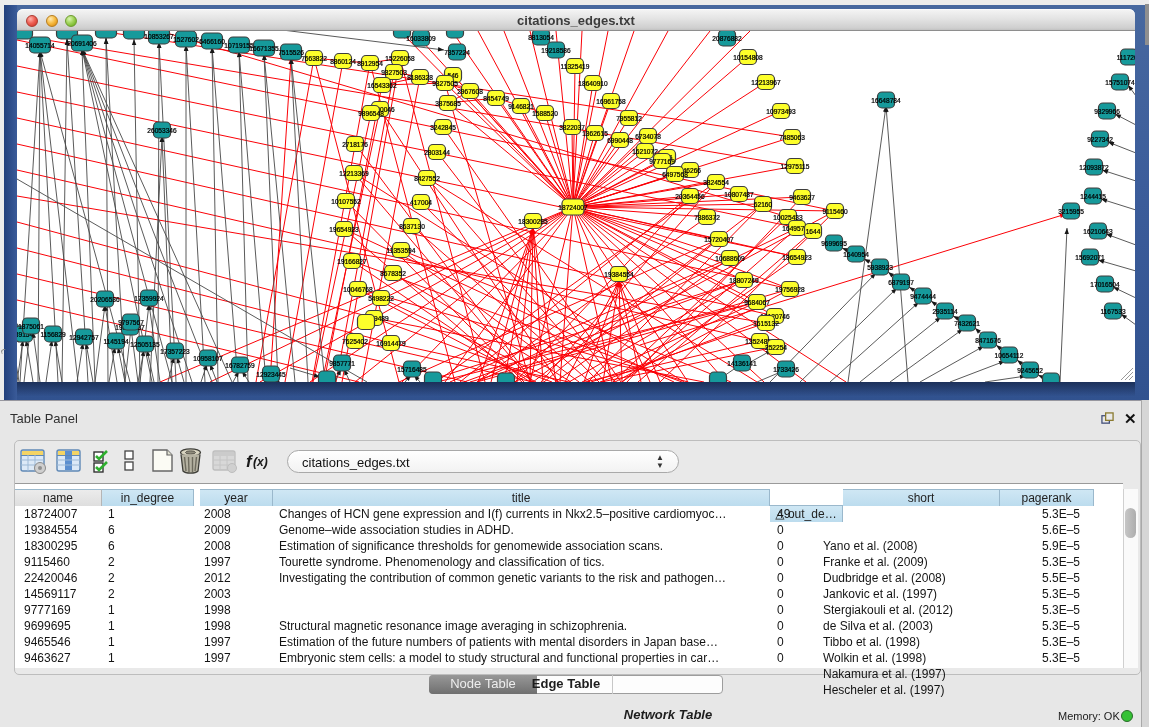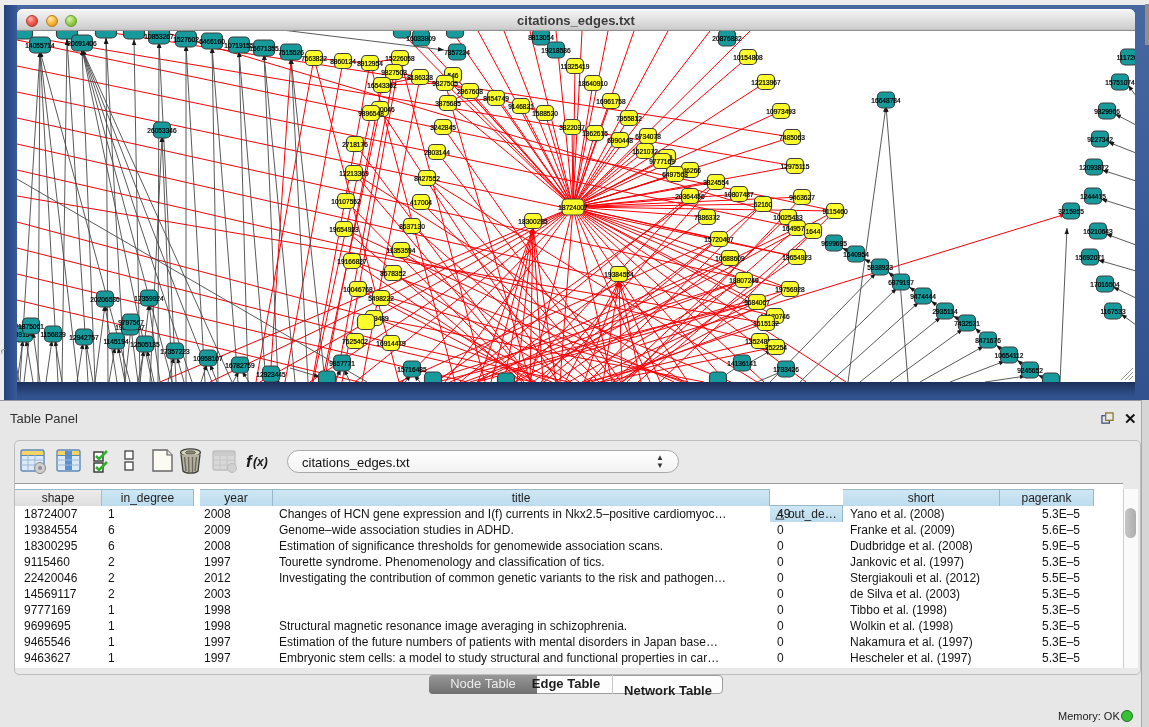--- a/index.html
+++ b/index.html
@@ -35,21 +35,21 @@
 #thead { position:absolute; left:15px; top:489px; width:1108px; height:17px; }
 .th { position:absolute; top:0; height:17px; background:linear-gradient(180deg,#cfe7f4,#bcdcee); border-right:1px solid #9ab8cc; border-top:1px solid #9ab8cc; font-size:12px; color:#222; text-align:center; line-height:17px; }
 .trarea { position:absolute; left:15px; top:507px; width:1108px; }
 .tr { position:relative; height:16px; }
 .c { position:absolute; top:0; height:16px; font-size:12px; color:#141414; line-height:15px; white-space:nowrap; overflow:hidden; }
 .c0 { left:9px;  width:80px; }
 .c1 { left:93px; width:95px; }
 .c2 { left:189px; width:70px; }
 .c3 { left:264px; width:490px; }
 .c4 { left:762px; width:68px; }
-.c5 { left:835px; width:148px; }
+.c5 { left:808px; width:148px;margin-top:32px; }
 .c6 { left:1027px; width:95px; }
 
 #vsb { position:absolute; left:1123px; top:489px; width:15px; height:179px; background:#fafafa; border-left:1px solid #d0d0d0; }
 #vthumb { position:absolute; left:1125px; top:508px; width:11px; height:30px; background:linear-gradient(90deg,#c6c6c6,#adadad); border-radius:6px; }
 
 #tabs { position:absolute; left:429px; top:675px; width:294px; height:19px; border:1px solid #9d9d9d; border-radius:4px; background:#fdfdfd; overflow:hidden; }
 .tab { position:absolute; top:0; height:19px; font-size:13px; font-weight:bold; text-align:center; line-height:18px; color:#1d1d1d; }
 #tab1 { left:0; width:108px; background:linear-gradient(180deg,#989898,#6f6f6f); color:#ededed; font-weight:normal; border-radius:4px 0 0 4px; }
 #tab2 { left:91px; width:93px; border-right:1px solid #c7c7c7; }
 #tab3 { left:184px; width:110px; }
@@ -952,21 +952,21 @@
   </g>
 </svg>
 
 <div id="combo">
       <span>citations_edges.txt</span>
       <div class="arr">▲<br>▼</div>
     </div>
 
 <div id="tablewrap"></div>
 <div id="thead">
-  <div class="th" style="left:0; width:87px; background:linear-gradient(180deg,#ececec,#dedede); border-right:1px solid #b5b5b5;">shape</div>
+  <div class="th" style="left:0; width:87px; background:linear-gradient(180deg,#ececec,#dedede); border-right:1px solid #b5b5b5;">name</div>
   <div class="th" style="left:87px; width:92px;">in_degree</div>
   <div class="th" style="left:185px; width:73px;">year</div>
   <div class="th" style="left:258px; width:497px;">title</div>
   <div class="th" style="left:755px; width:73px;margin-top:16px;">△ out_de…</div>
   <div class="th" style="left:828px; width:157px;">short</div>
   <div class="th" style="left:985px; width:94px;">pagerank</div>
 </div>
 <div class="trarea">
 <div class="tr">
 <div class="c c0">18724007</div>
@@ -1056,15 +1056,15 @@
         <div class="c c5">Hescheler et al. (1997)</div>
         <div class="c c6">5.3E–5</div>
       </div>
 </div>
 <div id="vsb"></div>
 <div id="vthumb"></div>
 
 <div id="tabs"></div>
 <div class="tab" id="tab1" style="position:absolute;left:429px;top:675px;">Node Table</div>
 <div class="tab" id="tab2" style="position:absolute;left:520px;top:675px;">Edge Table</div>
-<div class="tab" id="tab3" style="position:absolute;left:613px;top:682px;">Network Table</div>
+<div class="tab" id="tab3" style="position:absolute;left:613px;top:706px;font-style:italic;">Network Table</div>
 <div id="memtxt">Memory: OK</div>
 <div id="memdot"></div>
 </div>
 </body></html>

